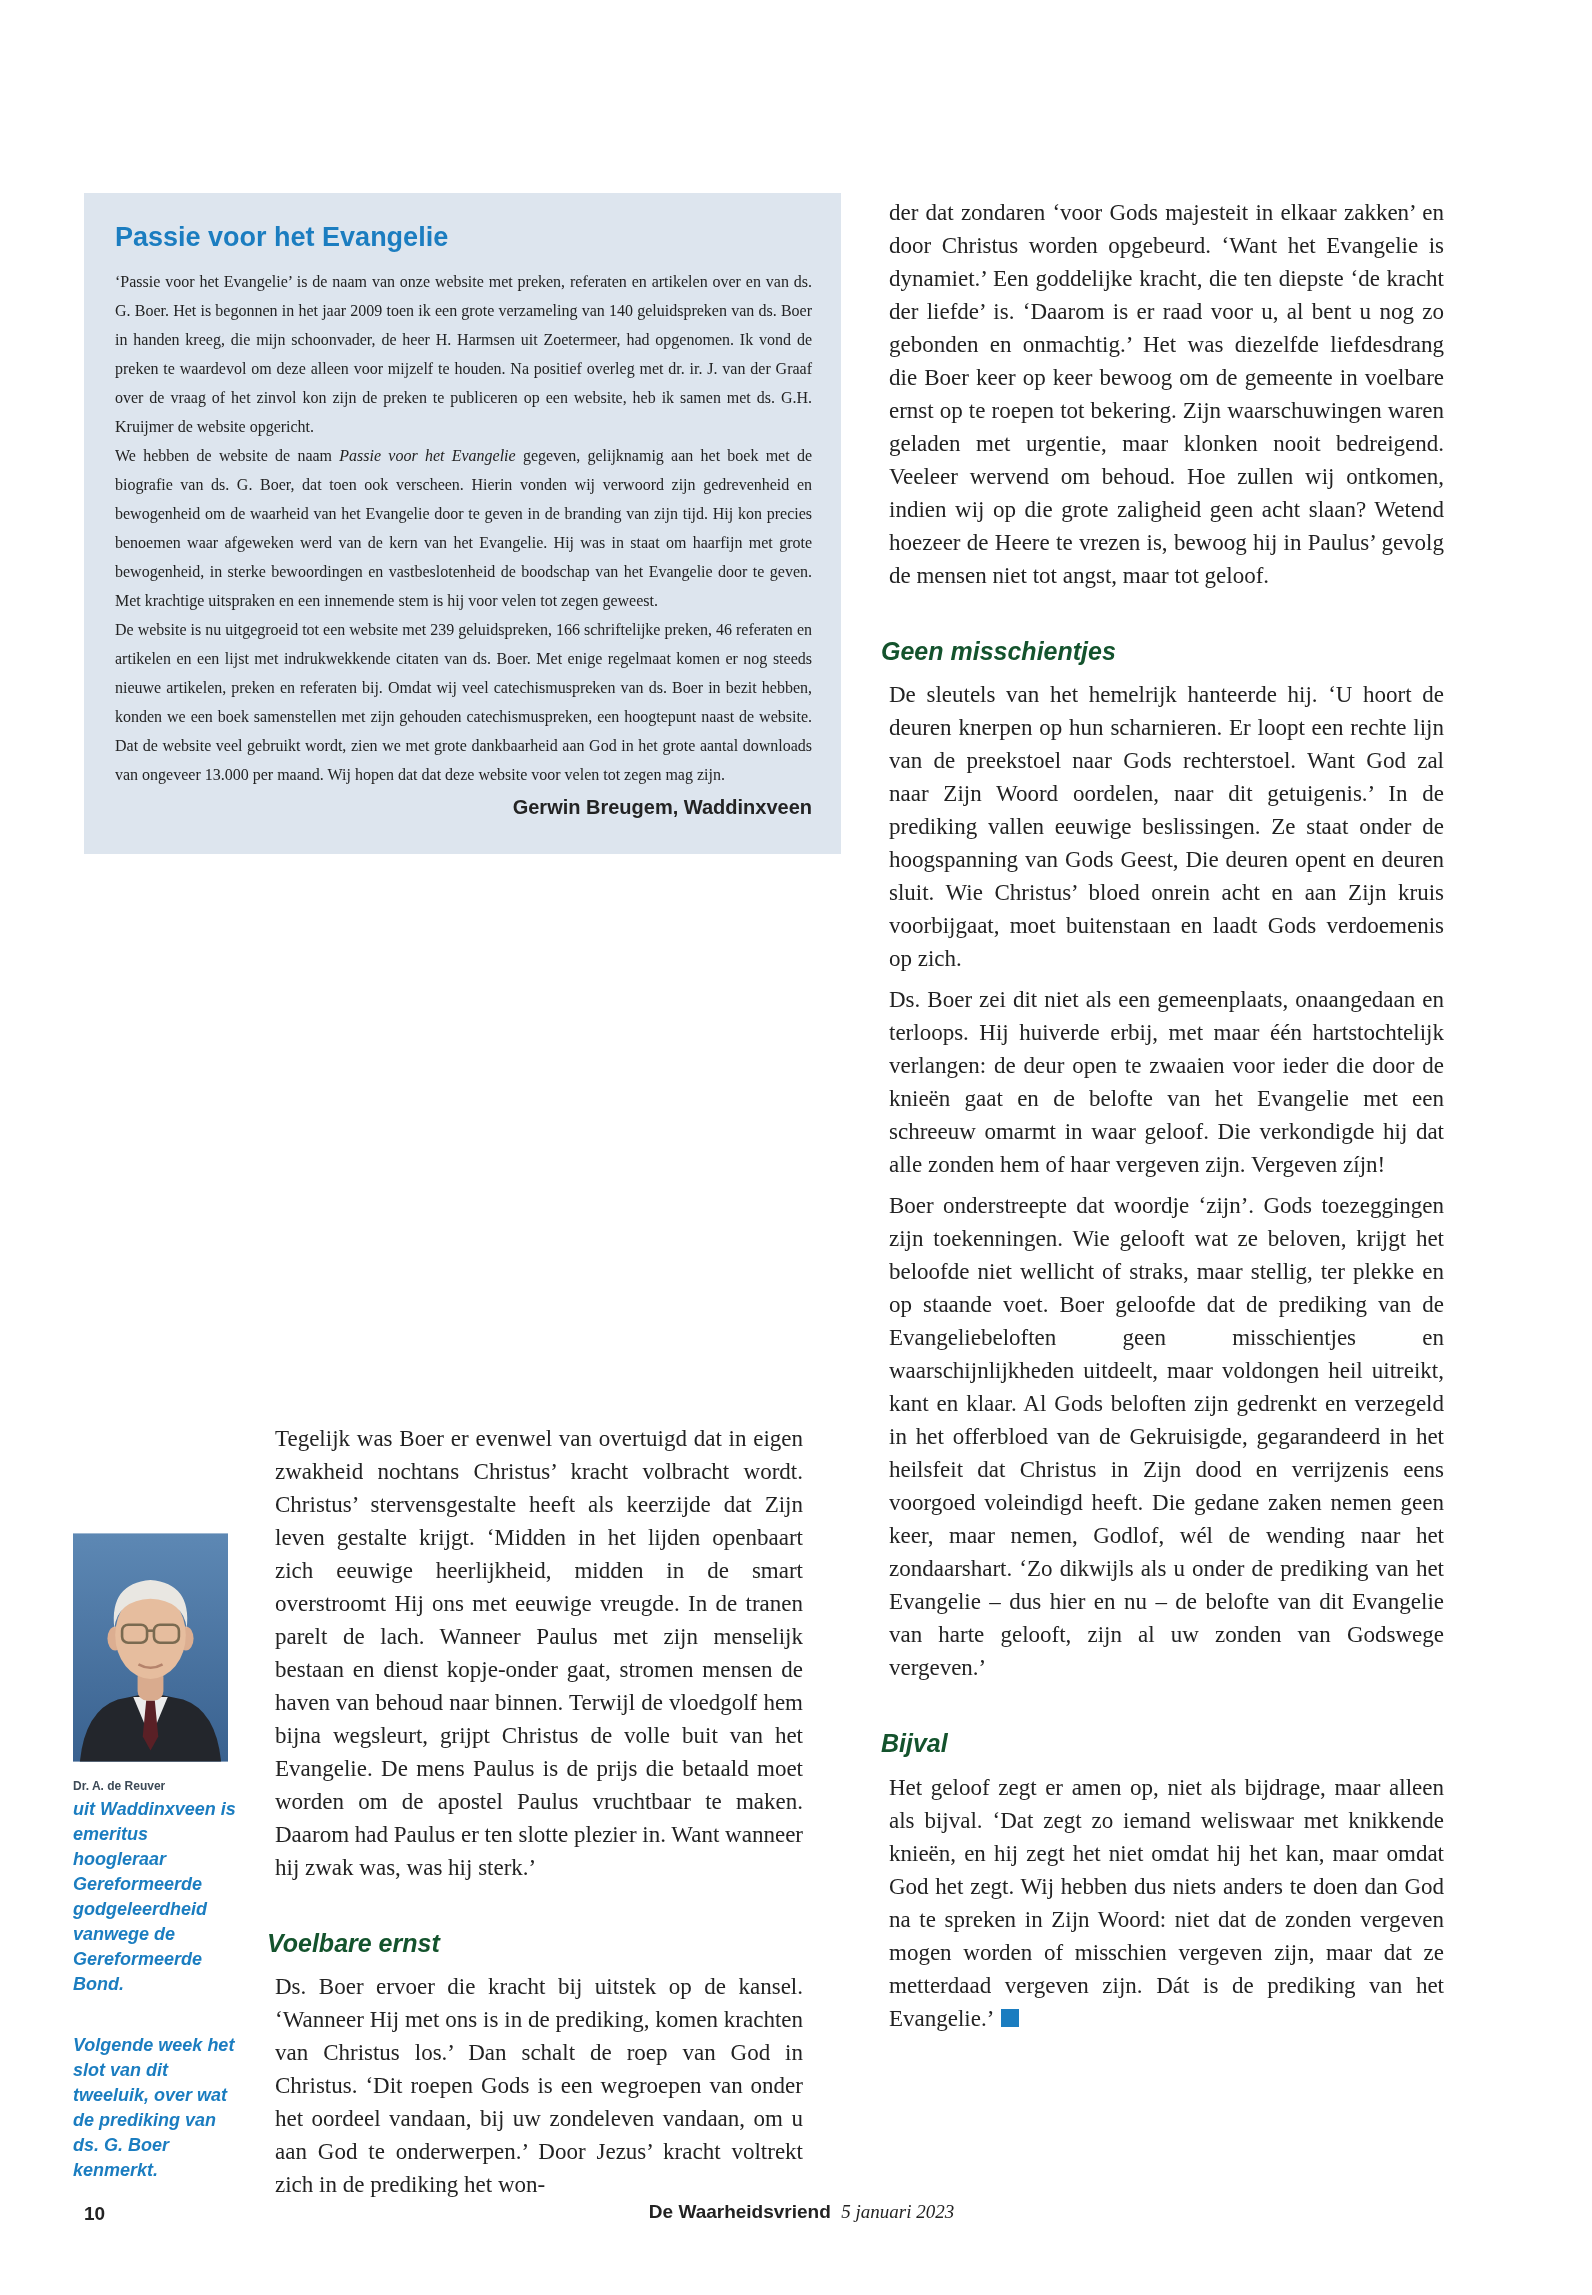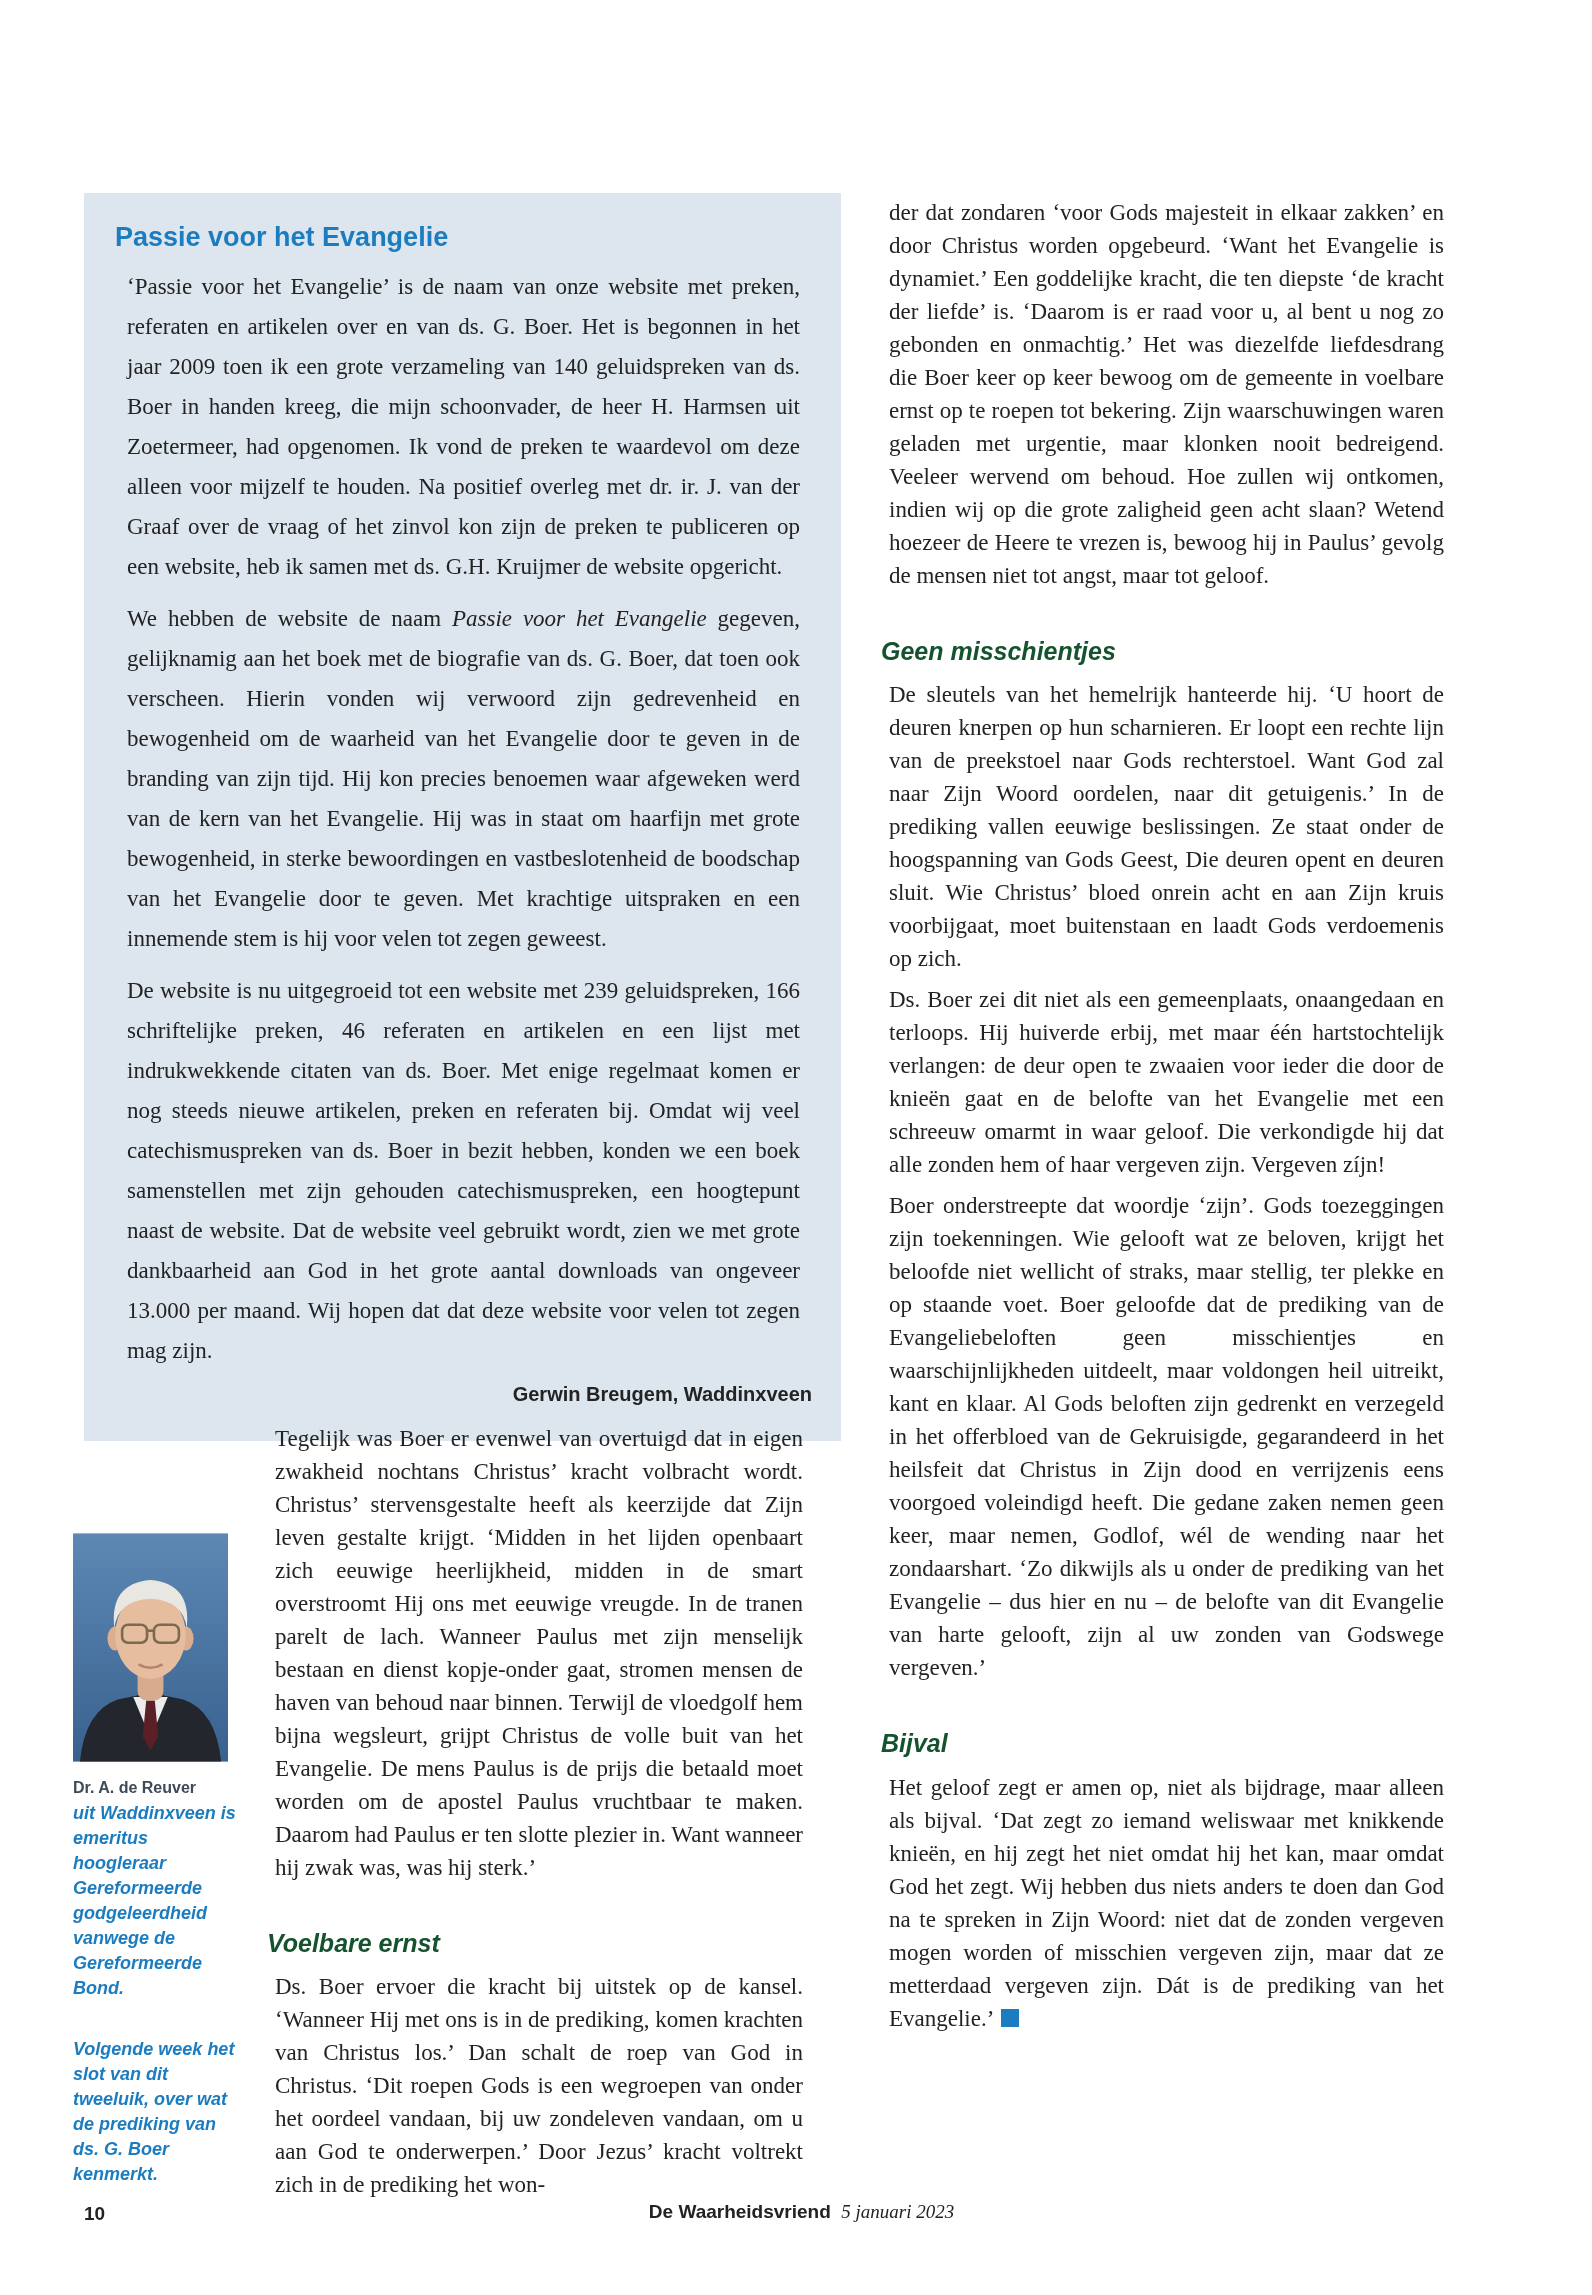--- a/index.html
+++ b/index.html
@@ -21,22 +21,22 @@
     background: #dde5ee;
     padding: 29px 29px 35px 31px;
   }
   .box-title {
     margin: 0 0 14px 0;
     font-family: "Liberation Sans", sans-serif;
     font-size: 27px; font-weight: 700;
     color: #1b7dc0;
   }
   .info-box p.body {
-    margin: 12px;
-    font-size: 23px; line-height: 40px;
+    margin: 0;
+    font-size: 16px; line-height: 29px;
     text-align: justify;
     hyphens: auto; -webkit-hyphens: auto;
   }
   .info-box .attribution {
     margin: 7px 0 0 0;
     font-family: "Liberation Sans", sans-serif;
     font-size: 20px; font-weight: 700;
     text-align: right; color: #232323;
   }
 
@@ -62,21 +62,21 @@
 
   
   .photo-col {
     position: absolute;
     left: 73px; top: 1533px; width: 166px;
     font-family: "Liberation Sans", sans-serif;
   }
   .photo-col figure { margin: 0; line-height: 0; }
   .cap-name {
     margin: 17.3px 0 3.5px 0;
-    font-size: 16px; font-weight: 700;
+    font-size: 12px; font-weight: 700;
     color: #3d4a57;
   }
   .cap-text, .cap-teaser {
     margin: 0;
     font-size: 18px; line-height: 25px;
     font-style: italic;
     color: #1b7dc0;
     text-align: left;
     font-weight: bold;
   }

